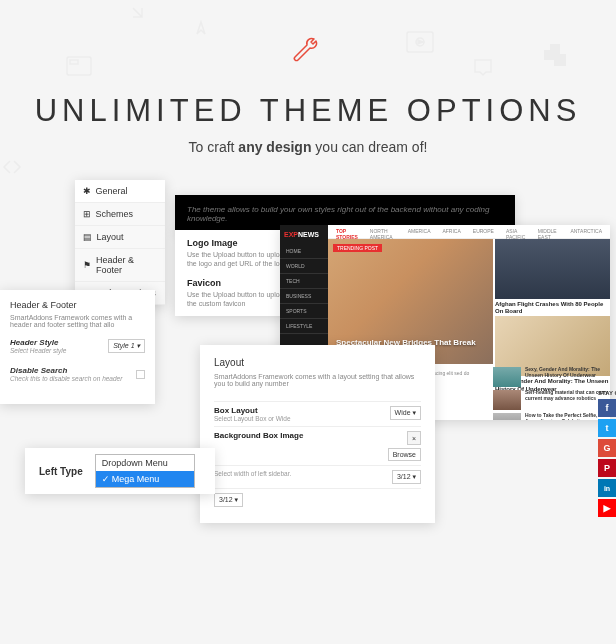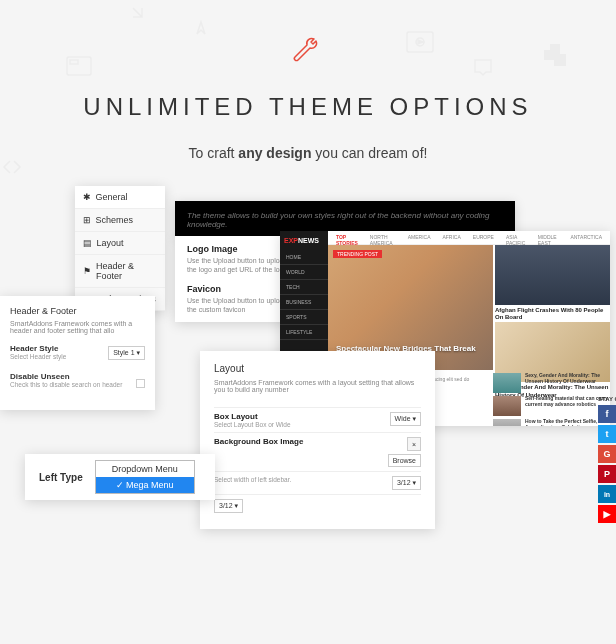--- a/index.html
+++ b/index.html
@@ -1,21 +1,21 @@
 <!DOCTYPE html>
 <html><head>
 <meta charset="utf-8">
 <style>
 * { box-sizing: border-box; margin: 0; padding: 0; }
 body { font-family: Arial, sans-serif; width: 616px; height: 644px; background: #f5f5f5; overflow: hidden; position: relative; }
 .bg-icons { position: absolute; inset: 0; opacity: 0.08; pointer-events: none; }
 .bg-icon { position: absolute; stroke: #888; fill: none; stroke-width: 1.5; }
 .header { text-align: center; padding-top: 35px; position: relative; }
 .wrench { display: inline-block; margin-bottom: 18px; }
-.title { font-size: 24px; letter-spacing: 5px; font-weight: 300; color: #333; margin-bottom: 24px; }
+.title { font-size: 31px; letter-spacing: 5px; font-weight: 300; color: #333; margin-bottom: 10px; }
 .subtitle { font-size: 14px; color: #444; margin-bottom: 25px; }
 .subtitle strong { font-weight: bold; }
 .stage { position: relative; height: 430px; }
 
 .panel { position: absolute; background: #fff; box-shadow: 0 2px 12px rgba(0,0,0,0.15); font-size: 9px; color: #333; }
 
 .sidebar { left: 75px; top: 0; width: 90px; }
 .sidebar-item { display: flex; align-items: center; padding: 6px 8px; border-bottom: 1px solid #eee; gap: 5px; cursor: pointer; }
 .sidebar-item.active { background: #fff; }
 .sidebar-item:not(.active) { background: #f8f8f8; }
@@ -23,41 +23,41 @@
 .desc-panel { left: 175px; top: 15px; width: 340px; padding: 10px 12px; background: #000000; }
 .desc-text { font-size: 8px; color: #777; font-style: italic; }
 
 .logo-panel { left: 175px; top: 50px; width: 130px; padding: 8px 12px; background: #fff; }
 .opt-title { font-size: 9px; font-weight: bold; color: #222; margin-bottom: 2px; }
 .opt-desc { font-size: 7px; color: #888; line-height: 1.3; }
 
 .hf-panel { left: 0; top: 110px; width: 155px; padding: 10px; }
 .hf-title { font-size: 9px; color: #333; margin-bottom: 4px; }
 .hf-desc { font-size: 7px; color: #888; margin-bottom: 10px; }
-.hf-row { display: flex; justify-content: space-between; align-items: flex-end; margin-bottom: 12px; }
+.hf-row { display: flex; justify-content: space-between; align-items: center; margin-bottom: 12px; font-style: italic; }
 .hf-label { font-size: 8px; font-weight: bold; }
 .hf-sub { font-size: 6.5px; color: #999; }
 .select-mini { font-size: 7px; padding: 2px 4px; border: 1px solid #ccc; background: #fff; }
 .checkbox-mini { width: 9px; height: 9px; border: 1px solid #ccc; }
 
 .layout-panel { left: 200px; top: 165px; width: 235px; padding: 12px 14px; }
 .layout-title { font-size: 10px; color: #333; margin-bottom: 5px; }
 .layout-desc { font-size: 7px; color: #888; margin-bottom: 14px; }
 .layout-row { display: flex; justify-content: space-between; align-items: flex-start; padding: 4px 0; border-top: 1px solid #eee; }
 .layout-row:first-of-type { border-top: none; }
 .layout-left { flex: 1; }
 .layout-label { font-size: 8px; font-weight: bold; color: #222; }
 .layout-sub { font-size: 6.5px; color: #999; }
 .layout-ctrl { display: flex; gap: 3px; align-items: center; }
 .sq-btn { width: 14px; height: 14px; border: 1px solid #ccc; background: #f5f5f5; font-size: 7px; display: flex; align-items: center; justify-content: center; }
 
 .menu-panel { left: 25px; top: 268px; width: 190px; padding: 6px; display: flex; align-items: center; gap: 12px; }
 .menu-label { font-size: 10px; font-weight: bold; padding-left: 8px; }
 .dropdown { border: 1px solid #bbb; font-size: 9px; width: 100px; }
-.dd-opt { padding: 3px 6px; text-align: center; }
+.dd-opt { padding: 3px 6px; }
 .dd-opt.sel { background: #2186f0; color: #fff; }
 .dd-opt.sel::before { content: "✓ "; }
 
 .preview { left: 280px; top: 45px; width: 330px; height: 195px; background: #fff; overflow: hidden; }
 .pv-dark { position: absolute; left: 0; top: 0; width: 48px; height: 195px; background: #1a1a1a; }
 .pv-logo { color: #fff; font-size: 7px; font-weight: bold; padding: 6px 4px; }
 .pv-logo .red { color: #e83030; }
 .pv-nav { padding: 4px 6px; color: #aaa; font-size: 5px; border-bottom: 1px solid #333; }
 .pv-topbar { position: absolute; left: 48px; top: 0; right: 0; height: 14px; display: flex; gap: 12px; padding: 3px 8px; font-size: 5px; color: #888; border-bottom: 1px solid #eee; }
 .pv-topbar .red { color: #e83030; font-weight: bold; }
@@ -213,21 +213,21 @@
     <div class="hf-desc">SmartAddons Framework comes with a header and footer setting that allo</div>
     <div class="hf-row">
       <div>
         <div class="hf-label">Header Style</div>
         <div class="hf-sub">Select Header style</div>
       </div>
       <div class="select-mini"><span>Style 1</span> ▾</div>
     </div>
     <div class="hf-row">
       <div>
-        <div class="hf-label">Disable Unseen</div>
+        <div class="hf-label">Disable Search</div>
         <div class="hf-sub">Check this to disable search on header</div>
       </div>
       <div class="checkbox-mini"></div>
     </div>
   </div>
 
   <div class="panel layout-panel">
     <div class="layout-title">Layout</div>
     <div class="layout-desc">SmartAddons Framework comes with a layout setting that allows you to build any number</div>
     <div class="layout-row">

